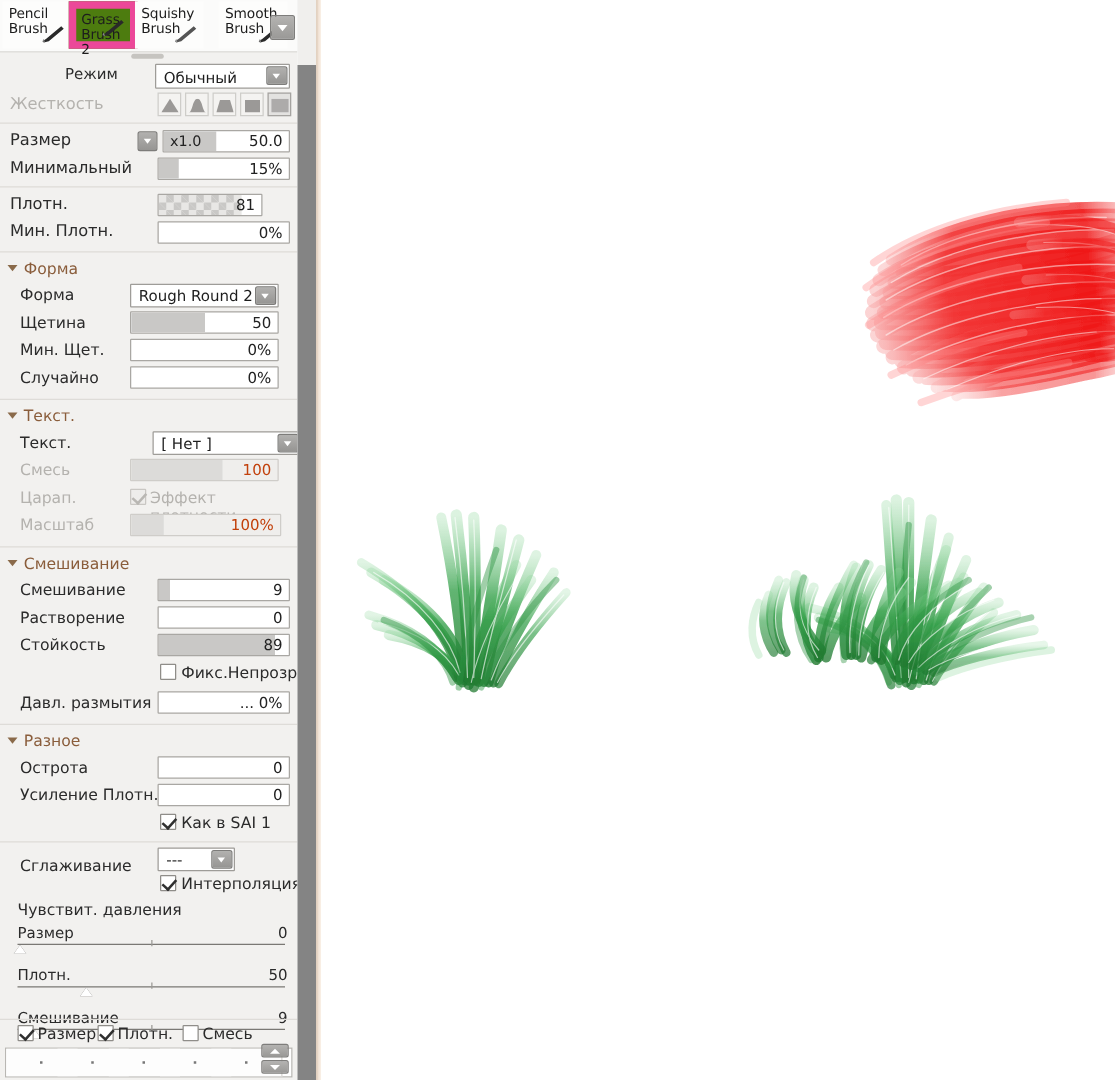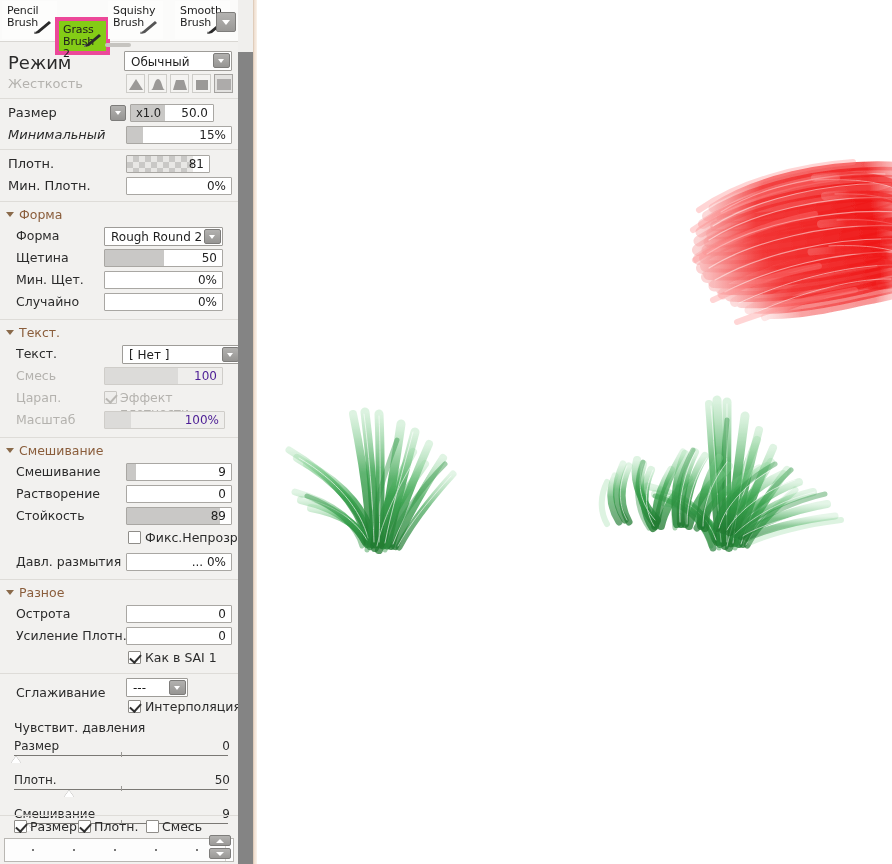--- a/index.html
+++ b/index.html
@@ -28,23 +28,22 @@
     box-sizing:border-box;
   }
   .preset{
     position:absolute;top:1px;height:38px;width:55px;
     box-sizing:border-box;
     border:1px solid transparent;
     background:#fdfdfc;
     padding:3px 3px 0 4px;
   }
   .preset.sel{
-    background:#84cc16;
-    border:4px solid #ec4899;
-    margin-top:16px;
+    background:#4d7c0f;
+    border:6px solid #ec4899;
   }
   .preset .nm{
     font-size:11px;line-height:12px;color:#1d1d1d;
     letter-spacing:-0.1px;
   }
   .preset .brushglyph{
     position:absolute;right:3px;bottom:3px;width:22px;height:16px;
   }
   .preset-scrollbtn{
     position:absolute;right:2px;top:12px;width:20px;height:20px;
@@ -105,21 +104,21 @@
     background-position:0 0,6px 6px;
     background-color:#e8e7e5;
   }
   .field .vt{
     position:absolute;right:5px;top:1px;font-size:12px;color:#222;
   }
   .field .lt{
     position:absolute;left:5px;top:1px;font-size:11.5px;color:#222;
   }
   .field.dis{background:#efeeec;border-color:#cfcdc9;}
-  .field.dis .vt{color:#4c1d95;}
+  .field.dis .vt{color:#c2410c;}
   .field.dis .fill{background:#dcdbd9;}
 
   
   .combo{
     position:absolute;box-sizing:border-box;height:19px;top:2px;
     background:#ffffff;border:1px solid #9e9c98;border-radius:1px;
   }
   .combo .ct{
     position:absolute;left:6px;top:2px;font-size:12px;color:#1d1d1d;
     white-space:nowrap;overflow:hidden;
@@ -288,21 +287,21 @@
             <path d="M3 14 L5 15 L4 12 Z" fill="#888"></path>
           </svg>
         </div>
         <div class="preset-scrollbtn"></div>
       </div>
       <div class="grip"></div>
 
       <div class="sect" style="margin-top:6px;">
 
         <div class="row" style="height:24px;">
-          <span class="lbl" style="top:4px;font-size:18px;">Режим</span>
+          <span class="lbl" style="top:4px;font-size:12px;margin-left:44px;">Режим</span>
           <div class="combo" style="left:124px;width:108px;top:3px;height:20px;">
             <span class="ct" style="top:3px;">Обычный</span>
             <span class="arrowbox"></span>
           </div>
         </div>
 
         <div class="row" style="height:24px;">
           <span class="lbl dim" style="top:4px;font-size:13px;">Жесткость</span>
           <div class="hardbtns" style="top:2px;">
             <div class="hardbtn" style="left:0;">
@@ -331,29 +330,29 @@
                 </svg>
             </div>
           </div>
         </div>
 
         <div class="hr" style="margin-top:2px;"></div>
 
         <div class="row" style="height:22px;margin-top:3px;">
           <span class="lbl" style="top:3px;font-size:13px;">Размер</span>
           <div class="minibtn" style="left:110px;"></div>
-          <div class="field" style="left:130px;width:84px;padding-left:40px;">
+          <div class="field" style="left:130px;width:102px;padding-left:40px;">
             <div class="fill" style="width:42%;"></div>
             <span class="lt">x1.0</span>
             <span class="vt">50.0</span>
           </div>
         </div>
 
         <div class="row" style="height:22px;">
-          <span class="lbl" style="top:3px;font-size:13px;font-style:italic;">Минимальный</span>
+          <span class="lbl" style="top:3px;font-size:13px;">Минимальный</span>
           <div class="field" style="left:126px;width:106px;">
             <div class="fill" style="width:15%;"></div>
             <span class="vt">15%</span>
           </div>
         </div>
 
         <div class="hr" style="margin-top:3px;"></div>
 
         <div class="row" style="height:22px;margin-top:3px;">
           <span class="lbl" style="top:3px;font-size:13px;">Плотн.</span>

